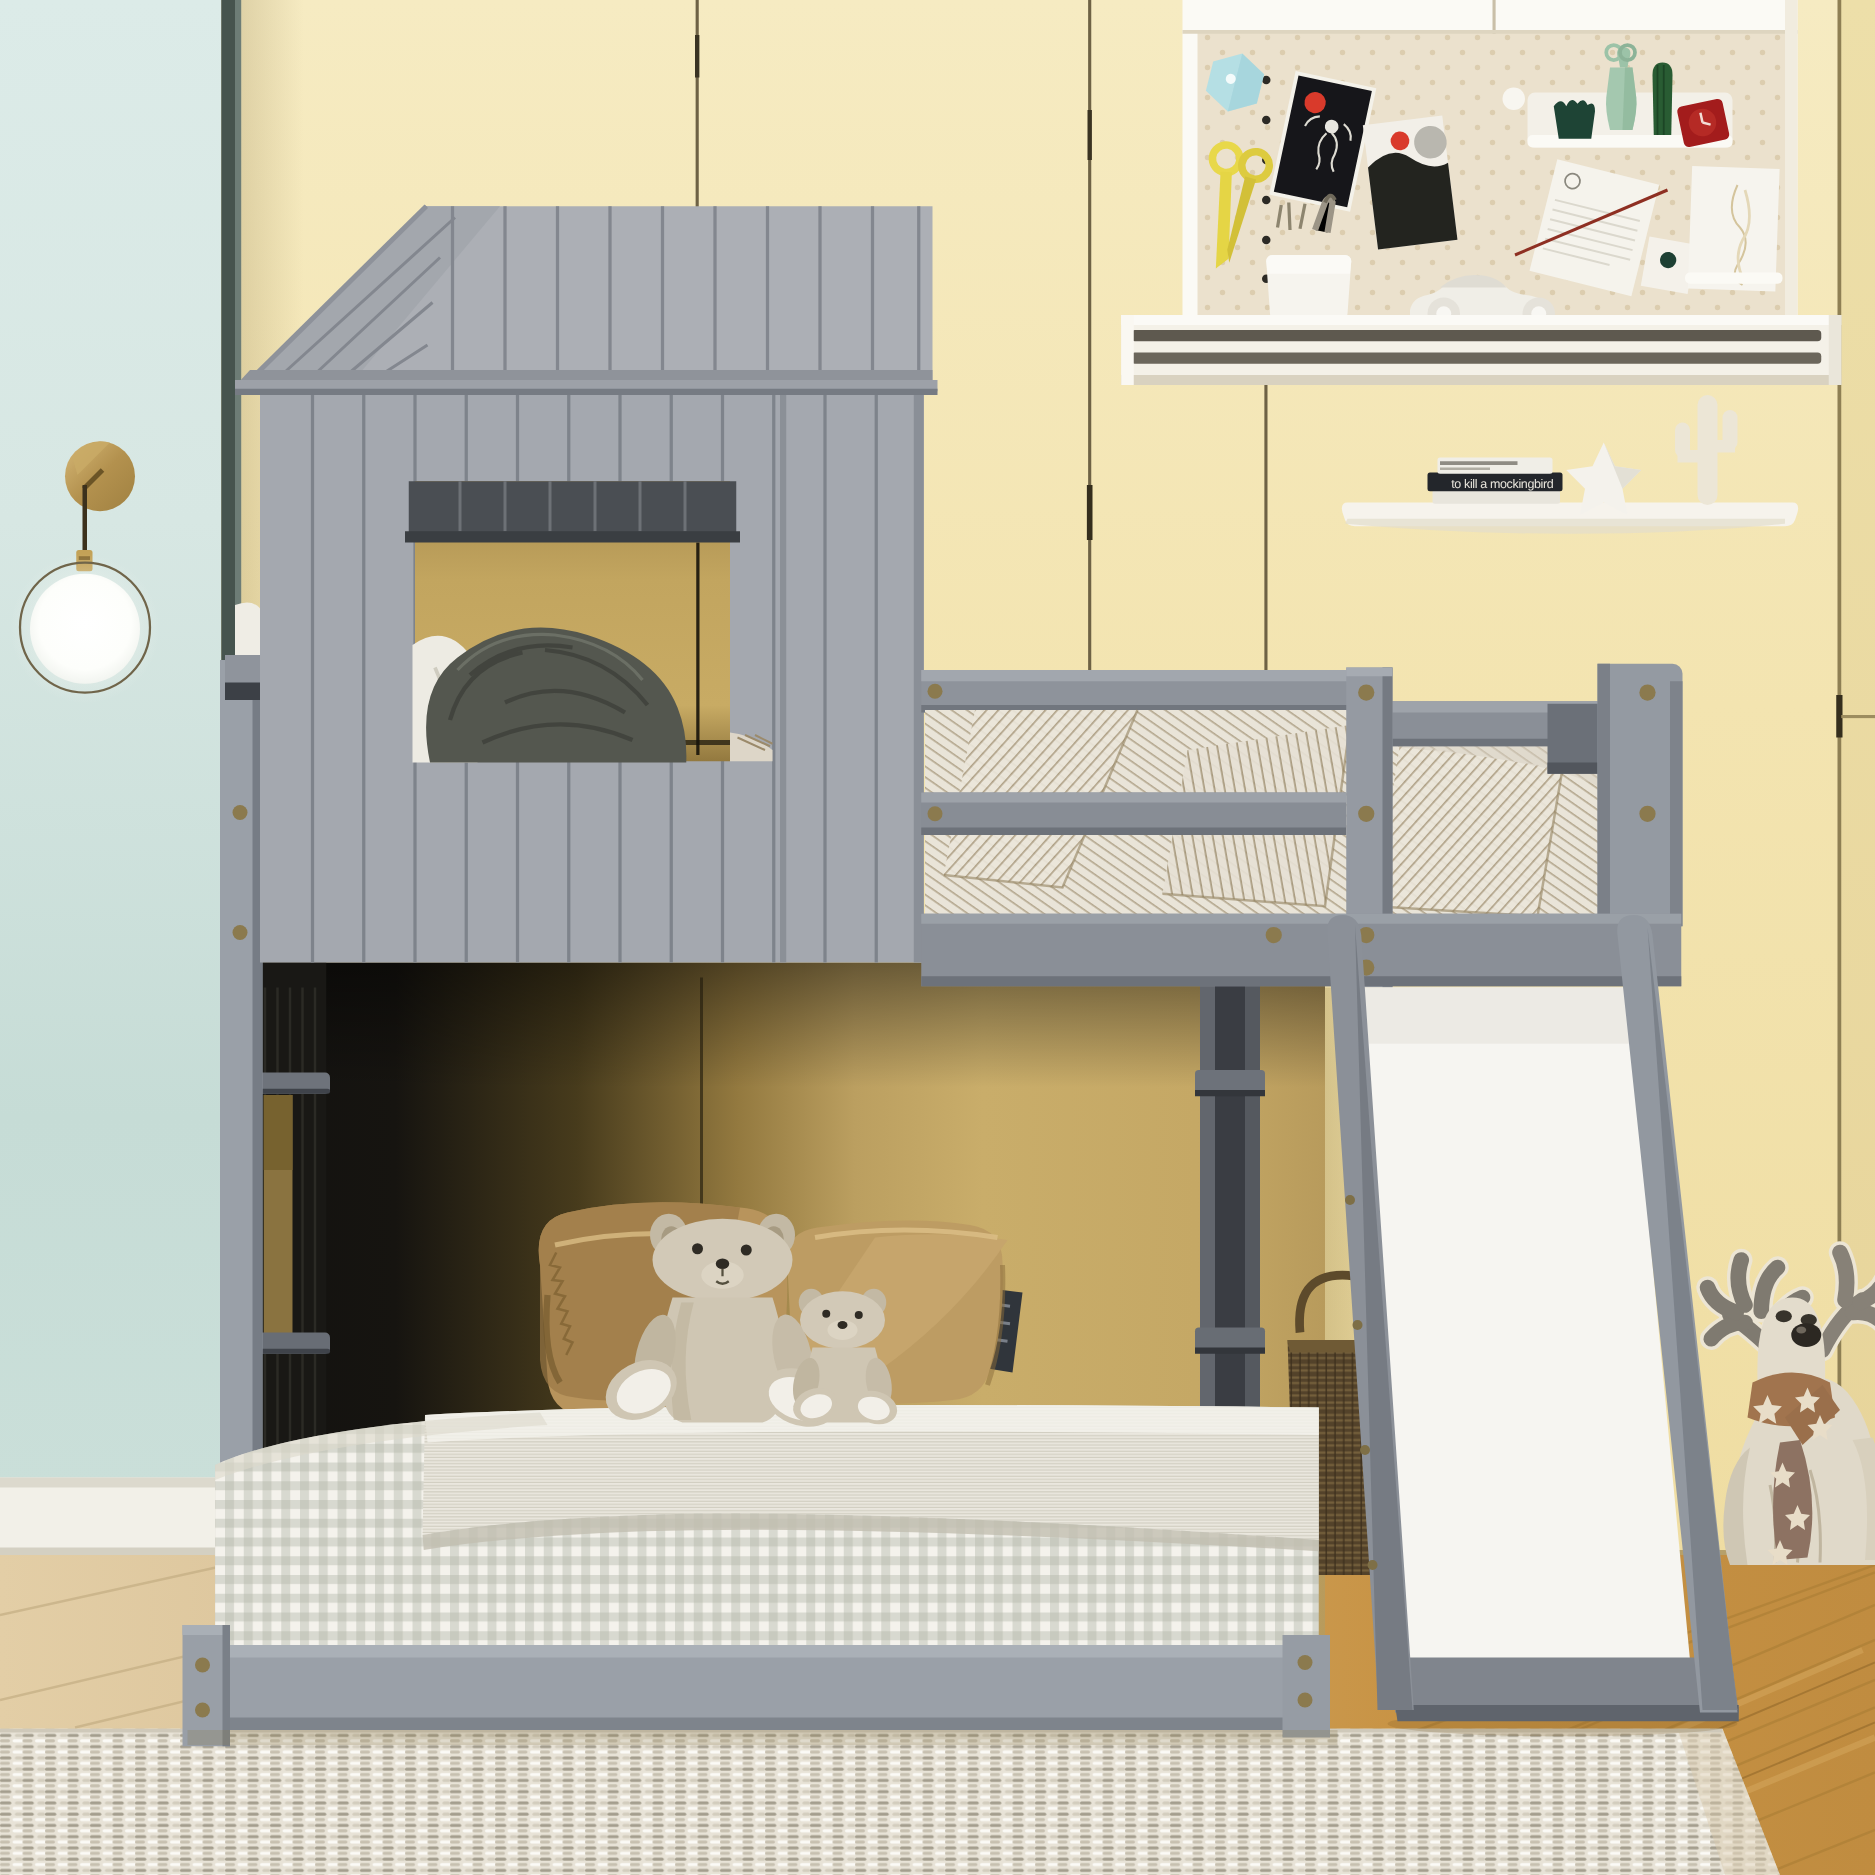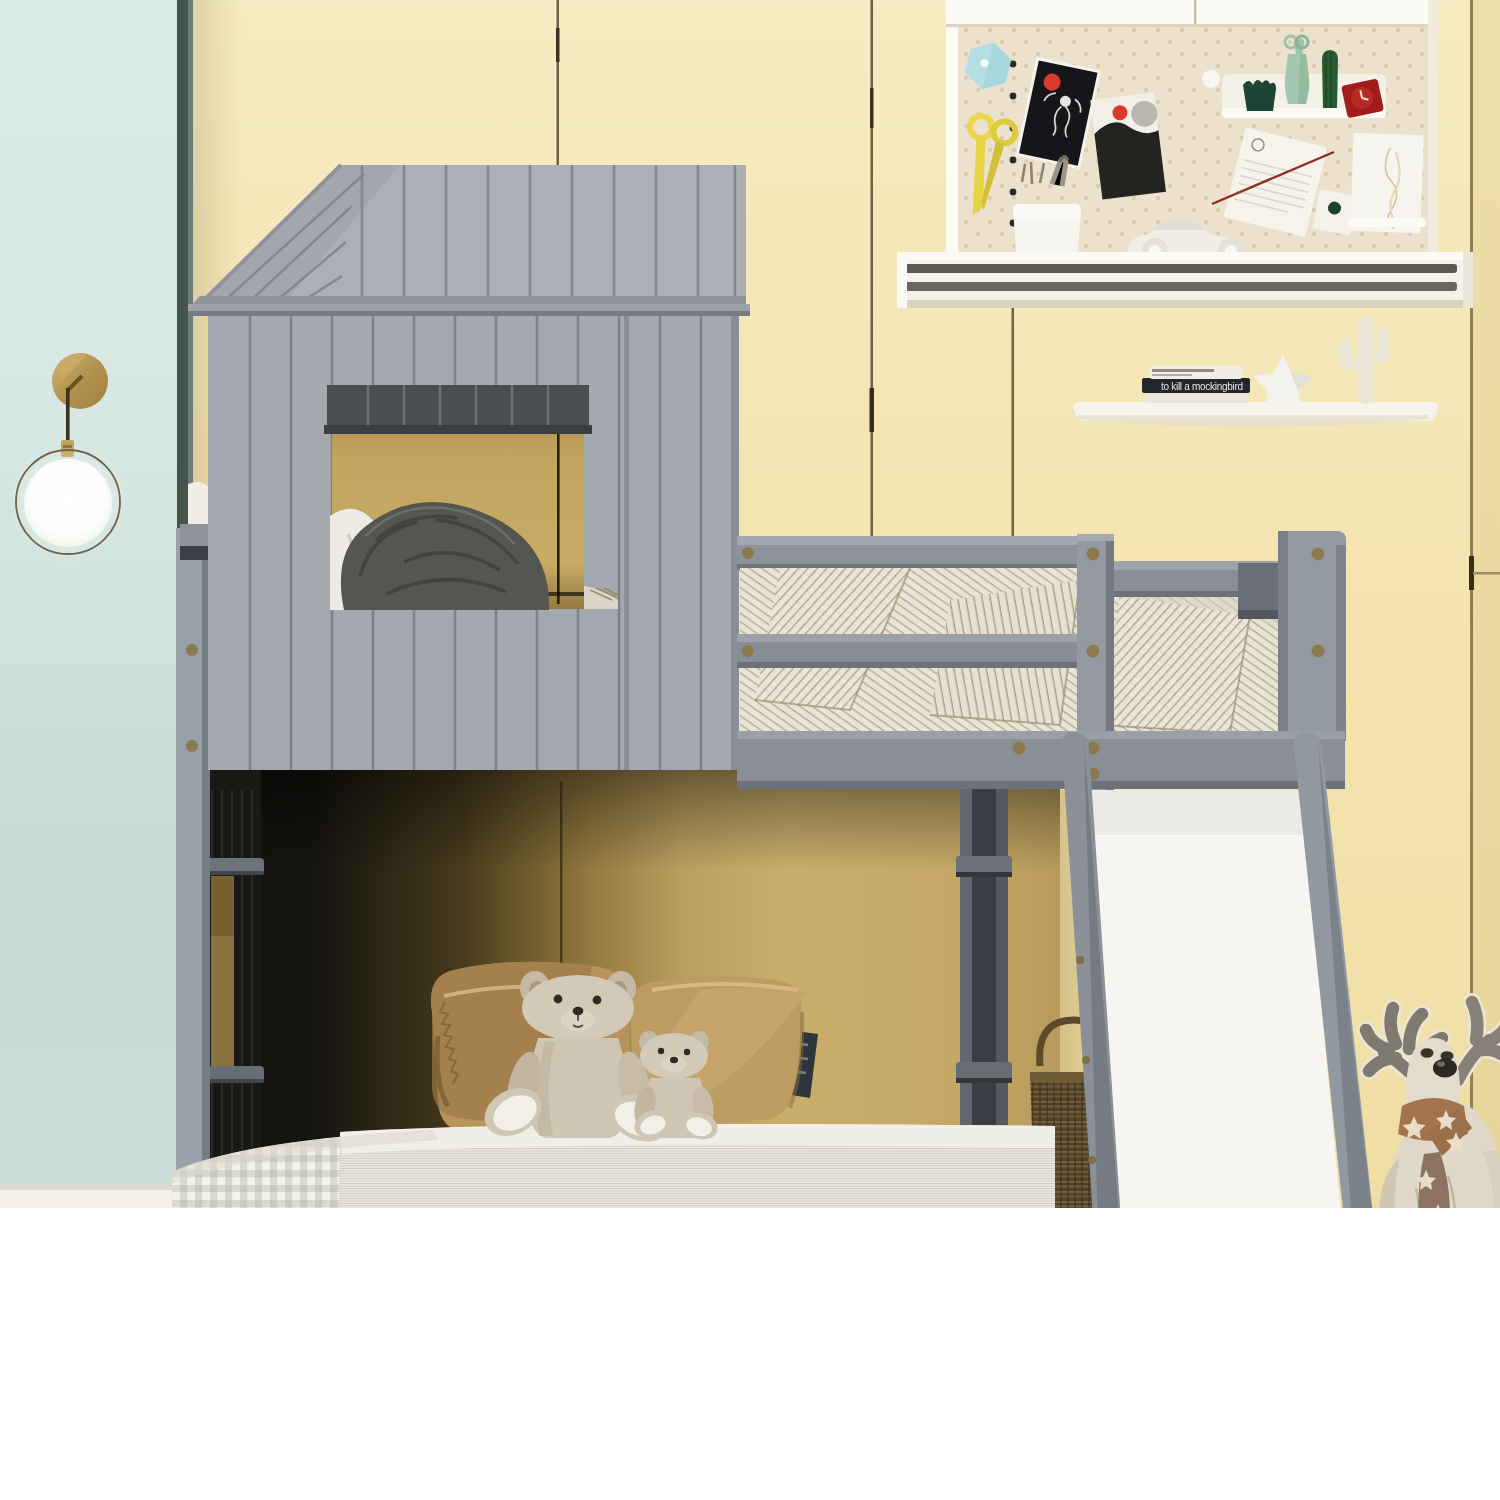--- a/index.html
+++ b/index.html
@@ -1,16 +1,16 @@
 <!DOCTYPE html>
 <html><head>
 <meta charset="utf-8">
 <style>
 html,body{margin:0;padding:0;background:#fff;}
-#scene{width:1500px;height:1208px;position:relative;overflow:hidden;font-family:"Liberation Sans",sans-serif;}
+#scene{width:1500px;height:1500px;position:relative;overflow:hidden;font-family:"Liberation Sans",sans-serif;}
 svg{display:block;}
 </style>
 </head>
 <body>
 <div id="scene">
 <svg width="1500" height="1500" viewBox="0 0 1500 1500">
 <defs>
 <linearGradient id="wallg" x1="0" y1="0" x2="0" y2="1">
   <stop offset="0" stop-color="#f6ebc2"></stop>
           <stop offset="0.45" stop-color="#f3e4b0"></stop>

